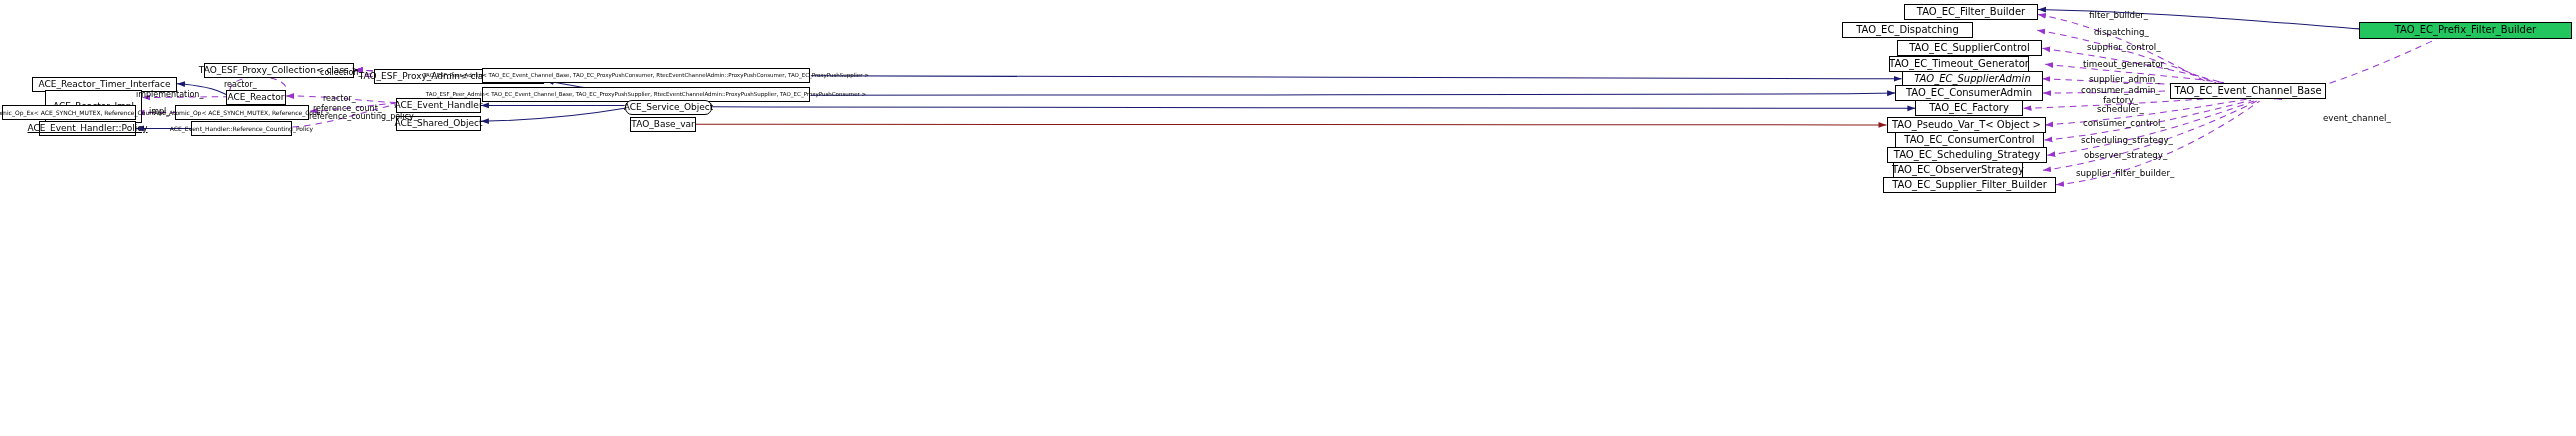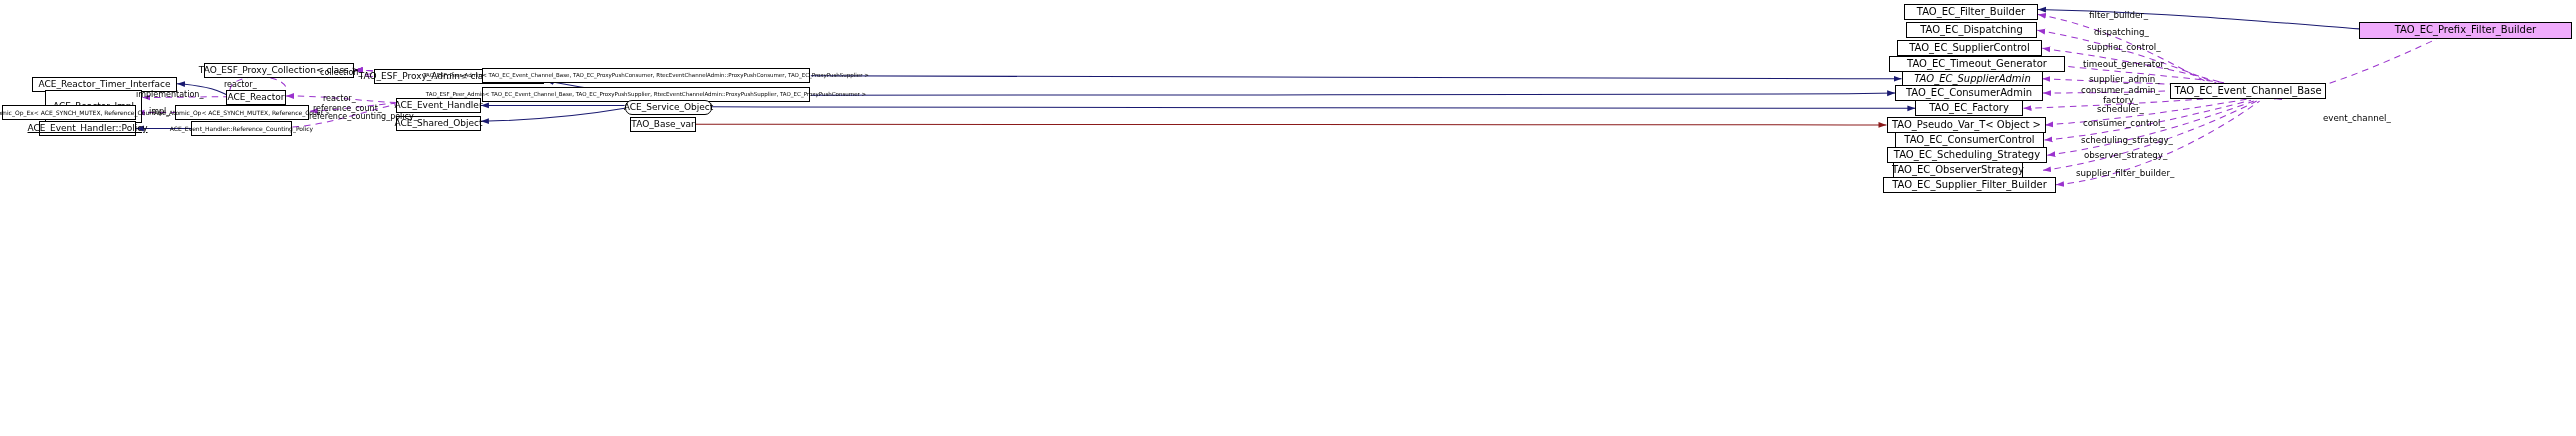--- a/index.html
+++ b/index.html
@@ -31,21 +31,21 @@
     color: #000000;
     display: flex;
     align-items: center;
     justify-content: center;
     white-space: nowrap;
     line-height: 1;
     text-align: center;
     padding: 0 2.9px;
   }
   .node.highlight {
-    background: #f0abfc;
+    background: #22c55e;
   }
   .edge-label {
     position: absolute;
     color: #000000;
     white-space: nowrap;
     line-height: 1.05;
     text-align: center;
     background: transparent;
   }
   .el-2 { line-height: 1.15; }
@@ -141,23 +141,23 @@
     </g>
 
     <g fill="none" stroke="#9a32cd" stroke-width="1.4" stroke-dasharray="9,7">
       <path d="M491,97 C560,99 620,104 668,105" marker-start="url(#arrUseL)"></path>
     </g>
   </svg>
 
   <div>
       <div class="node highlight" style="left: 2359px; top: 21.7px; width: 213px; height: 17.3px; font-size: 10px;">TAO_EC_Prefix_Filter_Builder</div>
       <div class="node" style="left: 1904px; top: 4.3px; width: 134px; height: 16px; font-size: 10px;">TAO_EC_Filter_Builder</div>
-      <div class="node" style="left: 1906px; top: 22.4px; width: 131px; height: 16px; font-size: 10px;">TAO_EC_Dispatching</div>
+      <div class="node" style="left: 1842px; top: 22.4px; width: 131px; height: 16px; font-size: 10px;">TAO_EC_Dispatching</div>
       <div class="node" style="left: 1897px; top: 40px; width: 145px; height: 16px; font-size: 10px;">TAO_EC_SupplierControl</div>
-      <div class="node" style="left: 1889px; top: 56px; width: 176px; height: 16px; font-size: 10px;">TAO_EC_Timeout_Generator</div>
+      <div class="node" style="left: 1889px; top: 56px; width: 140px; height: 16px; font-size: 10px;">TAO_EC_Timeout_Generator</div>
       <div class="node" style="left: 1902px; top: 71px; width: 141px; height: 16px; font-size: 10px; font-style: italic;">TAO_EC_SupplierAdmin</div>
       <div class="node" style="left: 1895px; top: 85px; width: 148px; height: 16px; font-size: 10px;">TAO_EC_ConsumerAdmin</div>
       <div class="node" style="left: 1915px; top: 100px; width: 108px; height: 16px; font-size: 10px;">TAO_EC_Factory</div>
       <div class="node" style="left: 1887px; top: 117px; width: 159px; height: 16px; font-size: 10px;">TAO_Pseudo_Var_T&lt; Object &gt;</div>
       <div class="node" style="left: 1895px; top: 132px; width: 149px; height: 16px; font-size: 10px;">TAO_EC_ConsumerControl</div>
       <div class="node" style="left: 1887px; top: 147px; width: 160px; height: 16px; font-size: 10px;">TAO_EC_Scheduling_Strategy</div>
       <div class="node" style="left: 1893px; top: 162px; width: 130px; height: 16px; font-size: 10px;">TAO_EC_ObserverStrategy</div>
       <div class="node" style="left: 1883px; top: 177px; width: 173px; height: 16px; font-size: 10px;">TAO_EC_Supplier_Filter_Builder</div>
       <div class="node" style="left: 2170px; top: 83px; width: 156px; height: 16px; font-size: 10px;">TAO_EC_Event_Channel_Base</div>
       <div class="node" style="left: 204px; top: 63px; width: 150px; height: 15px; font-size: 9px;">TAO_ESF_Proxy_Collection&lt; class &gt;</div>

